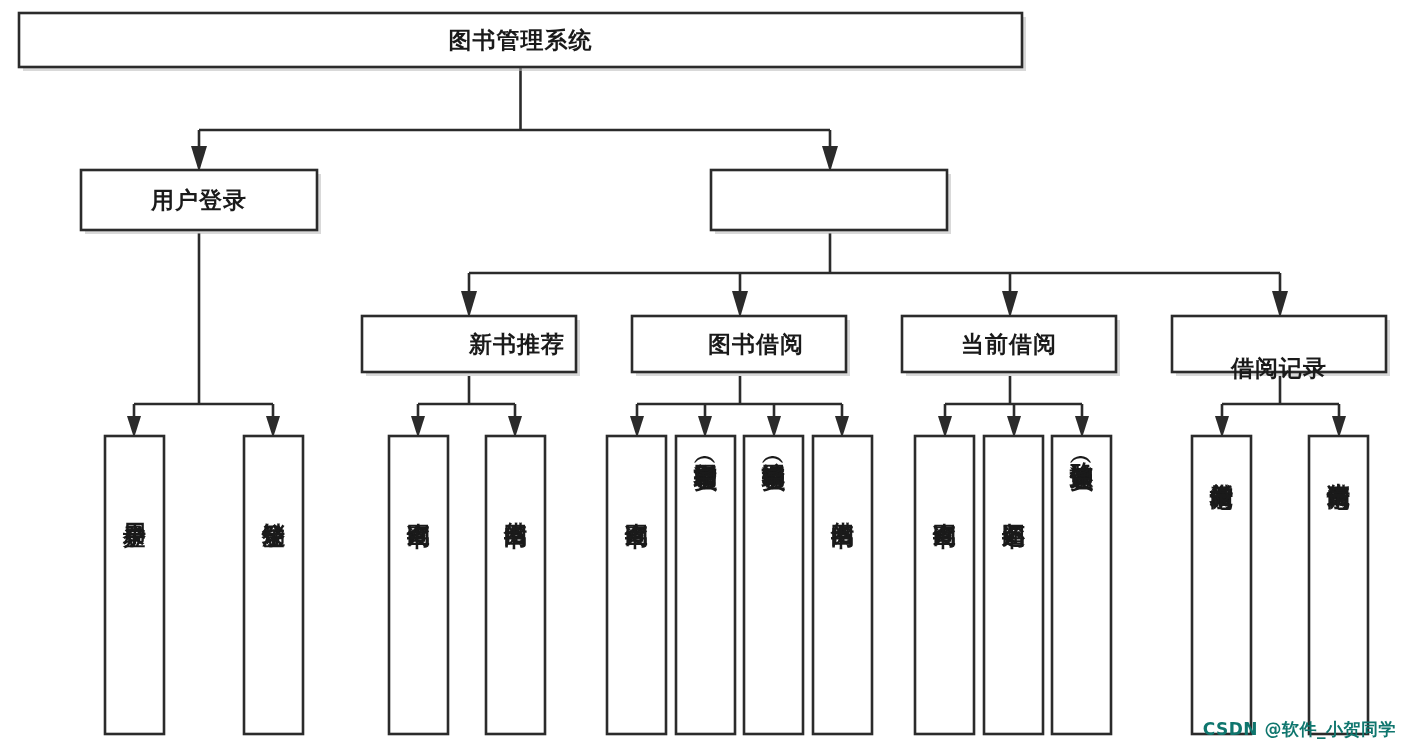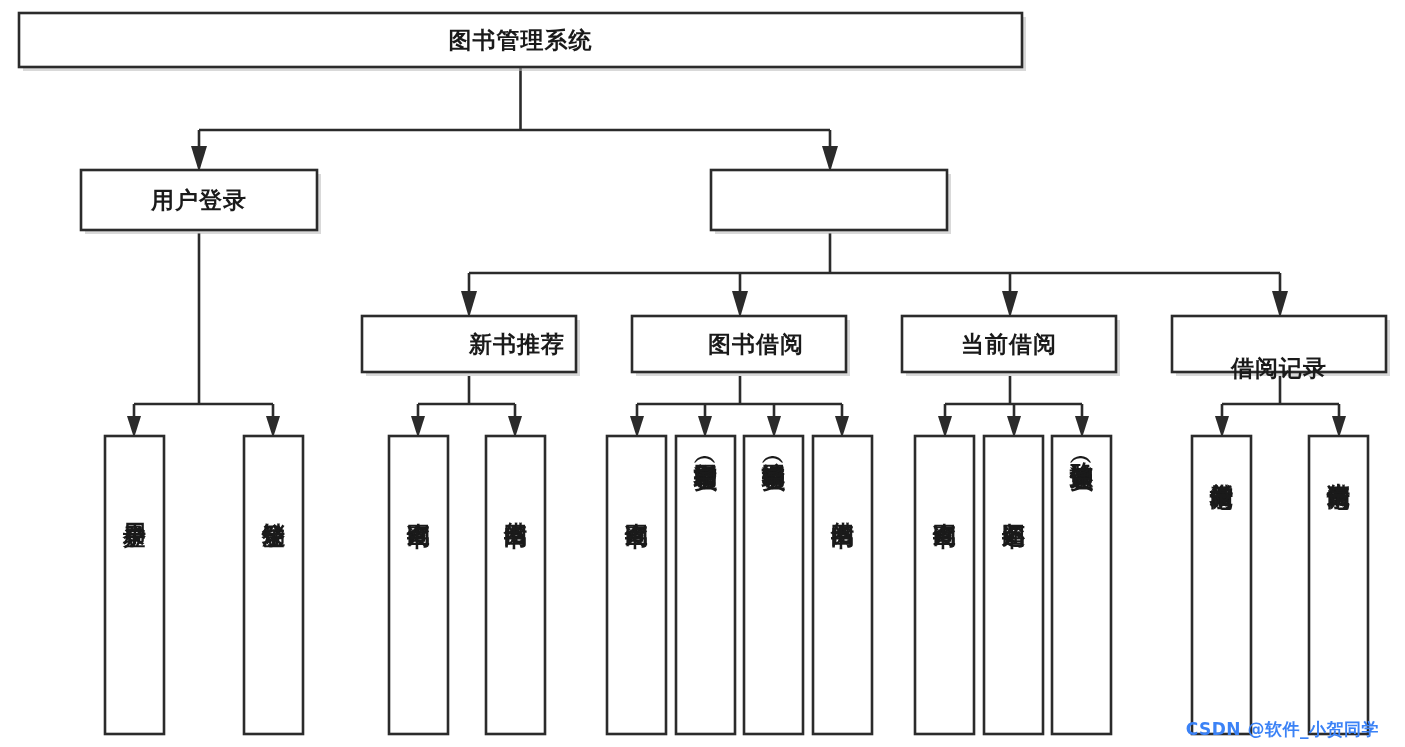--- a/index.html
+++ b/index.html
@@ -73,25 +73,25 @@
   }
   .hlabel-text {
     font-family: "DejaVu Sans", "Liberation Sans", sans-serif;
     font-size: 23px;
     color: #1a1a1a;
     letter-spacing: 1px;
     white-space: nowrap;
   }
   .watermark {
     position: absolute;
-    right: 26px;
+    right: 9px;
     bottom: 6px;
     font-family: "DejaVu Sans", "Liberation Sans", sans-serif;
     font-size: 17px;
-    color: #3b82f6;
+    color: #0f766e;
     letter-spacing: 0.5px;
     white-space: nowrap;
     margin-top: 47px;
   }
 </style>
 </head>
 <body>
 
 <div id="diagram-root">
 

